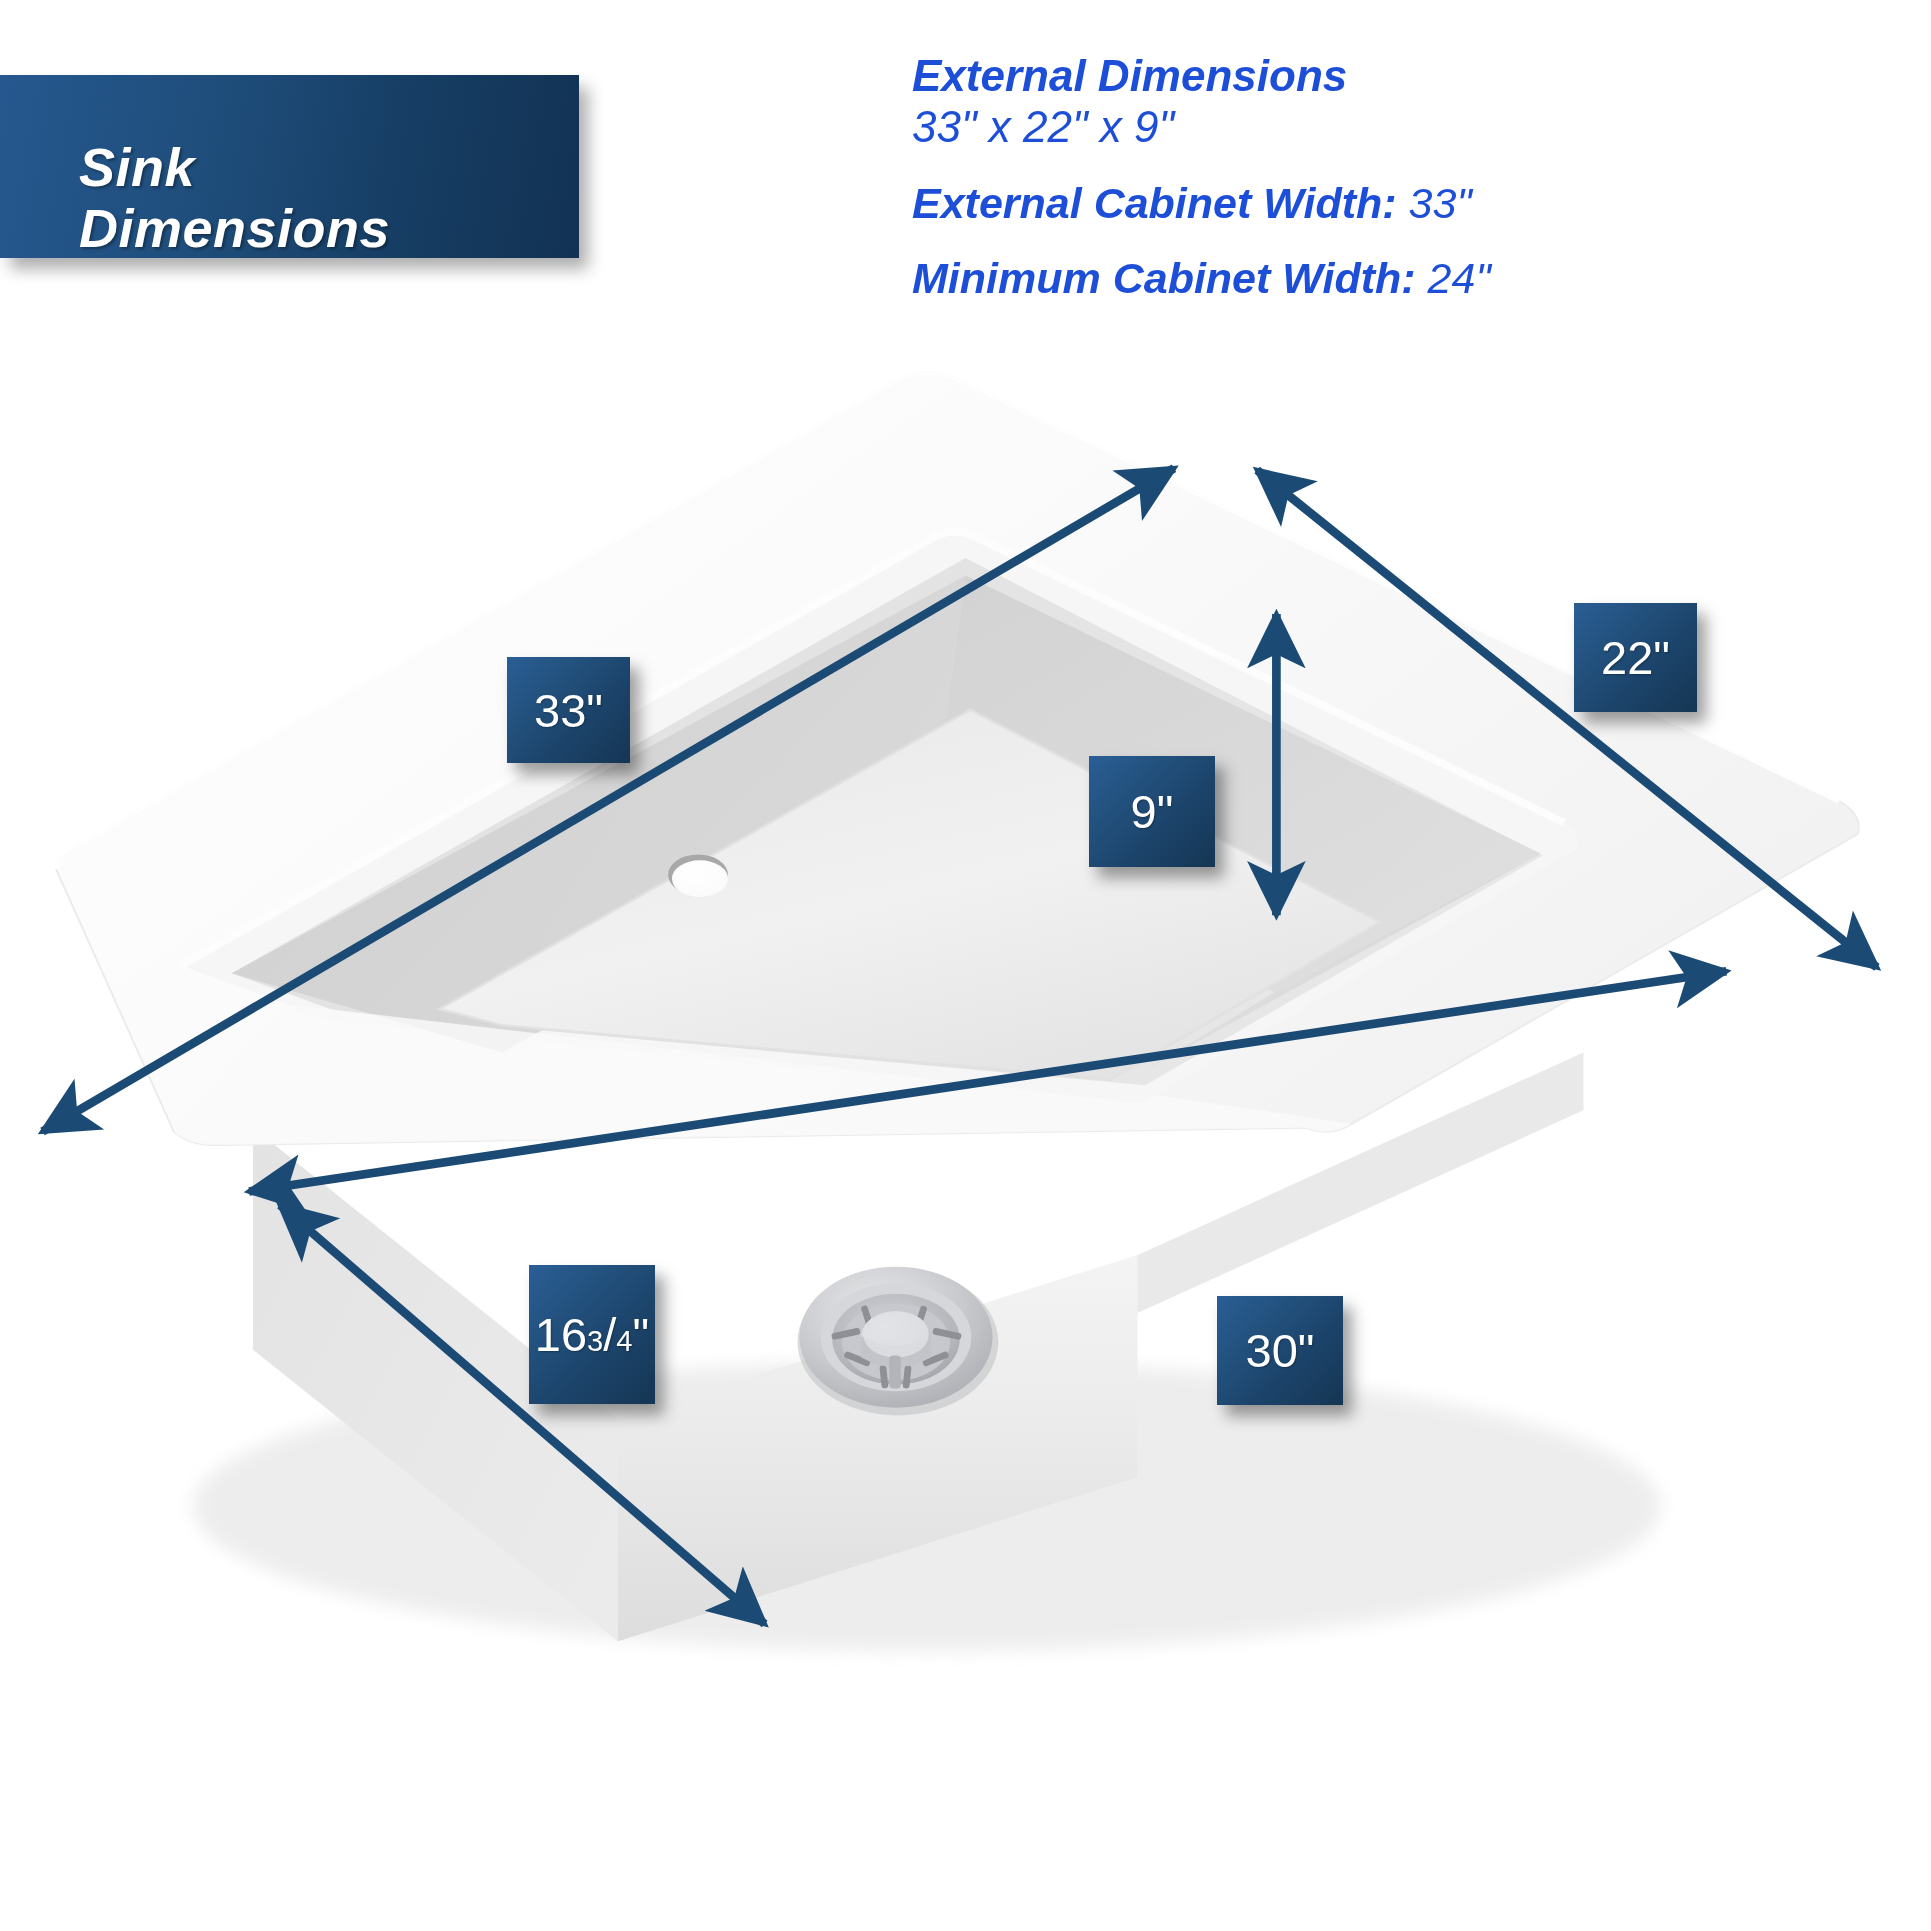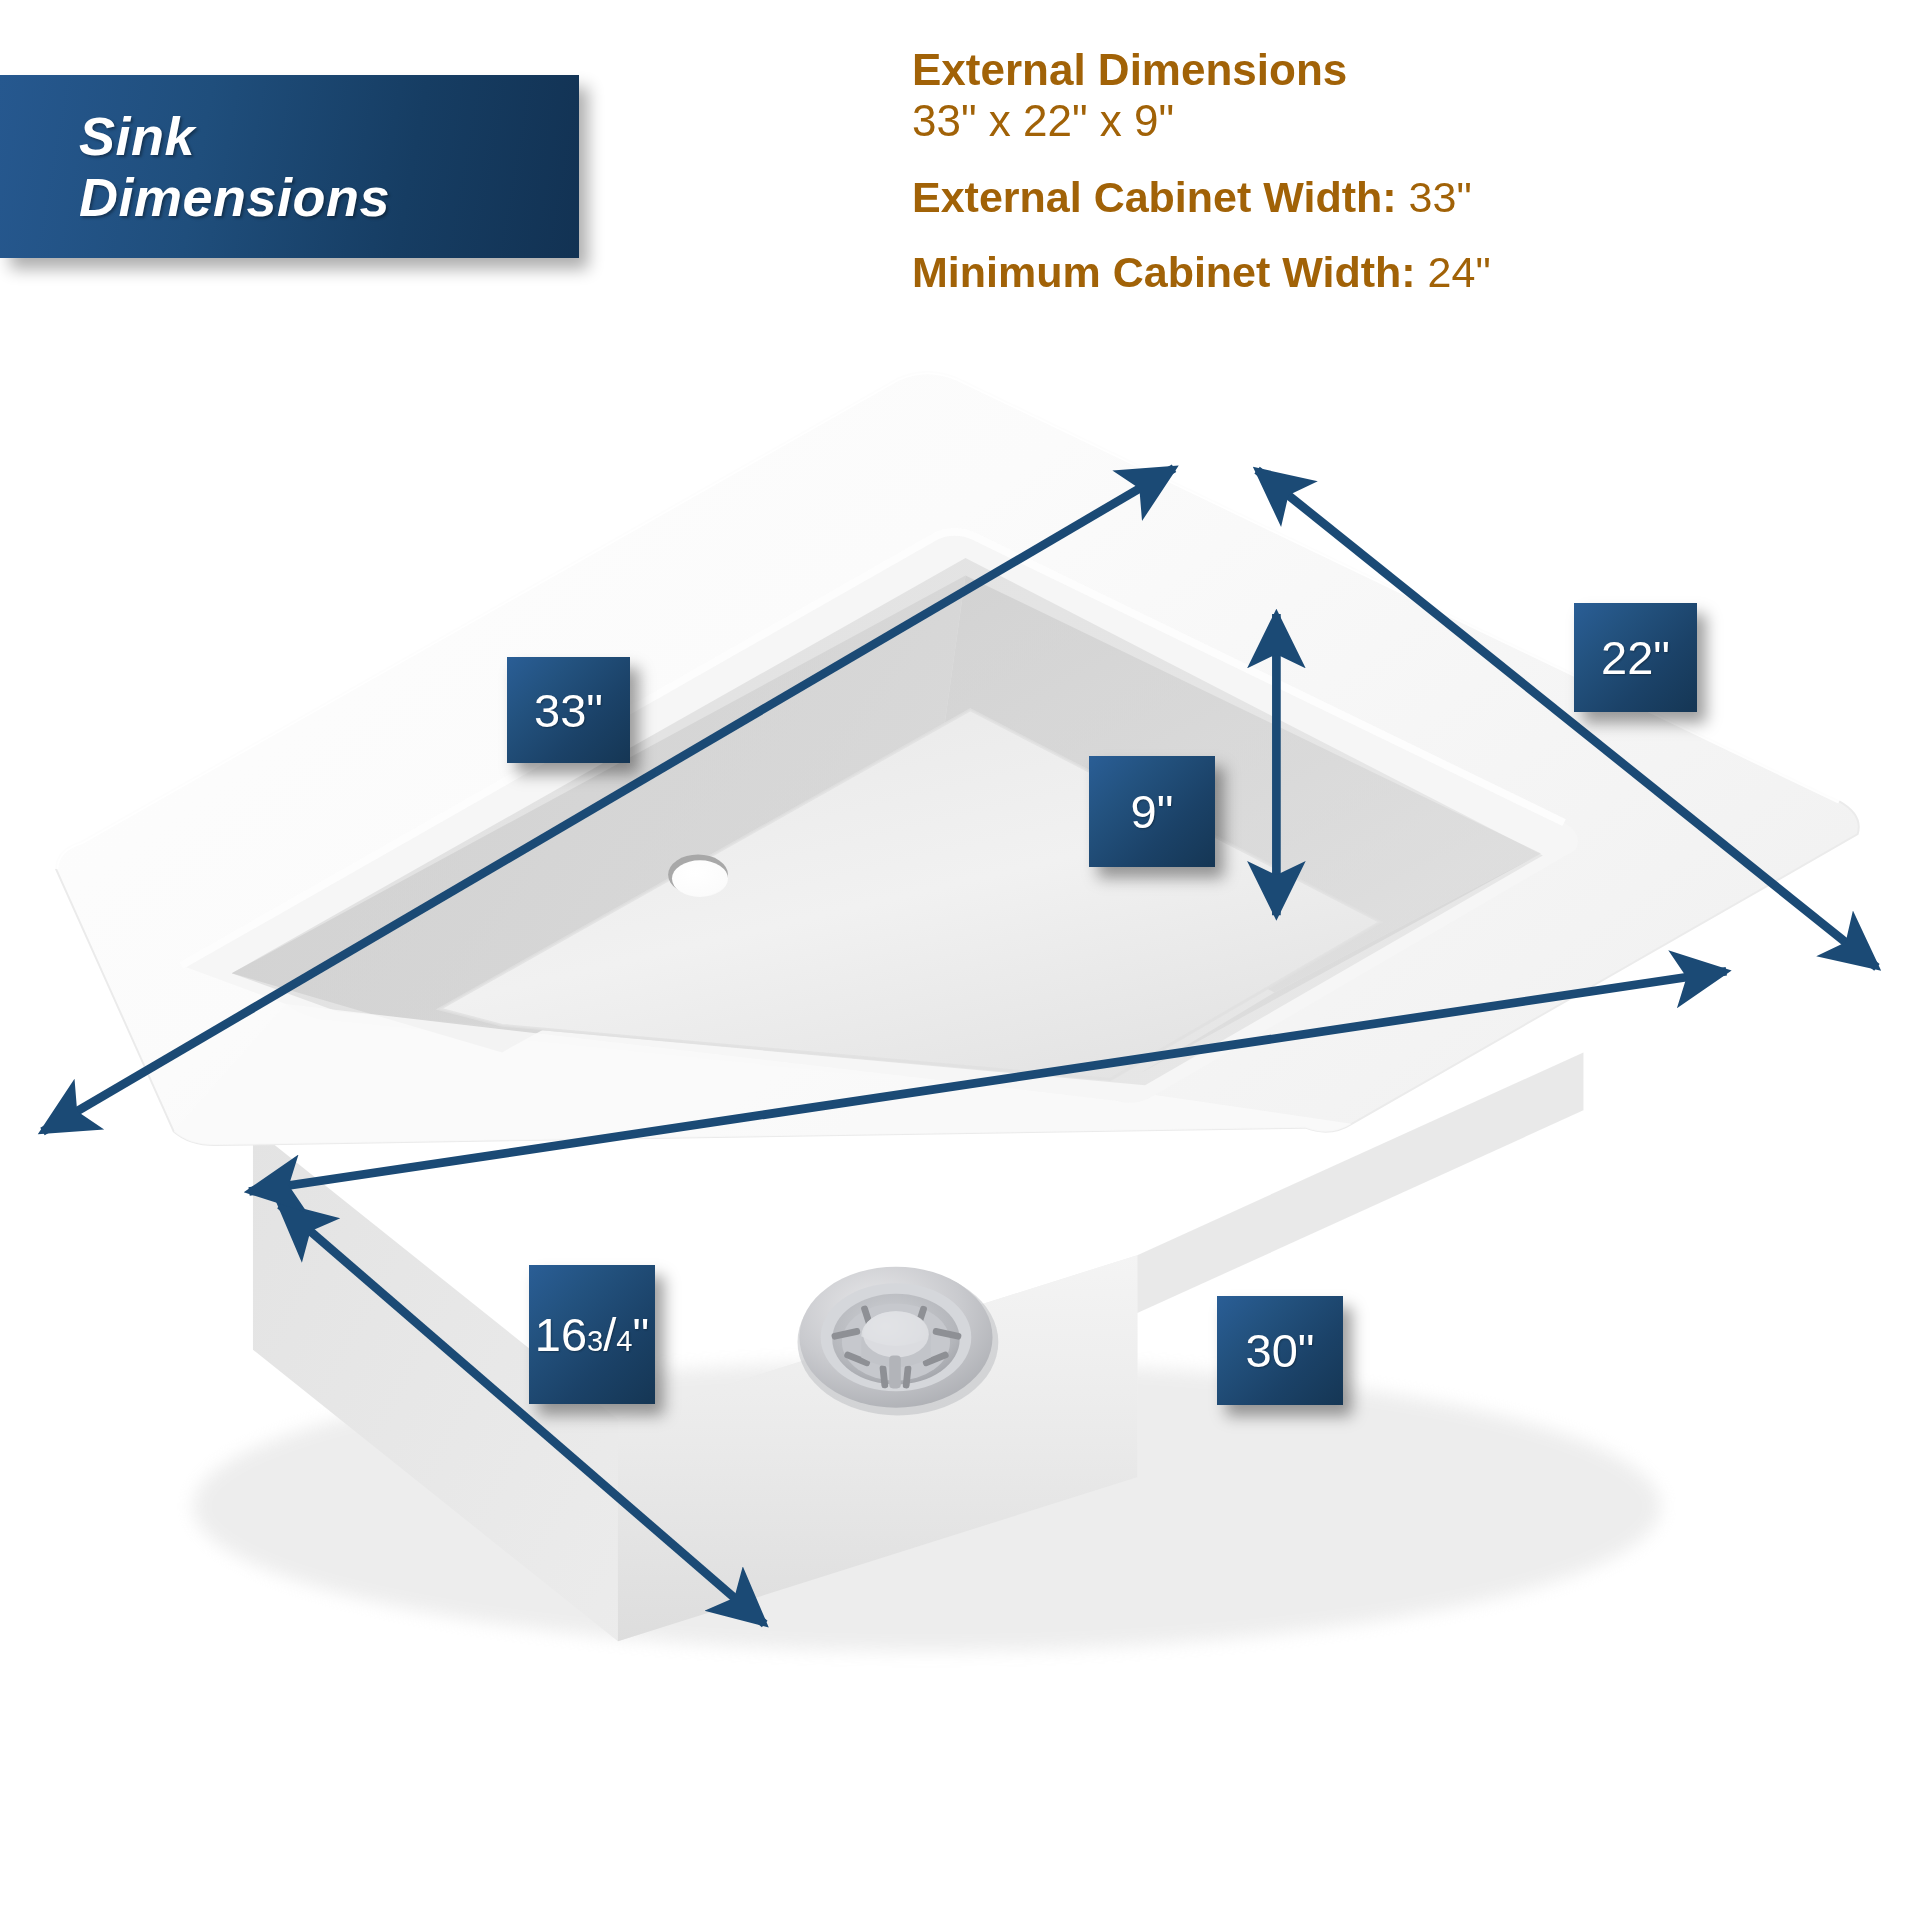--- a/index.html
+++ b/index.html
@@ -4,33 +4,34 @@
 <style>
   html,body{margin:0;padding:0;background:#ffffff;}
   body{width:1931px;height:1931px;position:relative;overflow:hidden;
        font-family:"Liberation Sans","DejaVu Sans",sans-serif;}
 
   
   #title-banner{
     position:absolute; left:0; top:75px; width:579px; height:183px;
     background:linear-gradient(100deg,#26588f 0%,#1f4e7c 35%,#163d63 70%,#123253 100%);
     box-shadow:9.7px 11.6px 15.4px rgba(0,0,0,0.32);
-    display:flex; align-items:center;
+    display:flex; align-items:flex-end;
   }
   #title-banner .ttl{
     color:#ffffff; font-style:italic; font-weight:bold;
     font-size:54px; line-height:1.12; margin-left:79px;
     letter-spacing:0.5px;
     text-shadow:1.9px 1.9px 2.9px rgba(0,0,0,0.35);
   }
 
   
   #spec-block{
-    position:absolute; left:912px; top:44px; width:966px;
-    color:#a16207;
+    position:absolute; left:912px; top:50px; width:966px;
+    color:#1d4ed8;
+    font-style:italic;
   }
   #spec-block .ln{ line-height:1.17; white-space:nowrap;
     font-stretch:condensed; transform-origin:left center;}
   .b{font-weight:bold;}
   .sz1{font-size:44px;}
   .sz2{font-size:43px;}
   .gap{height:25px;}
 
   
   .callout{

